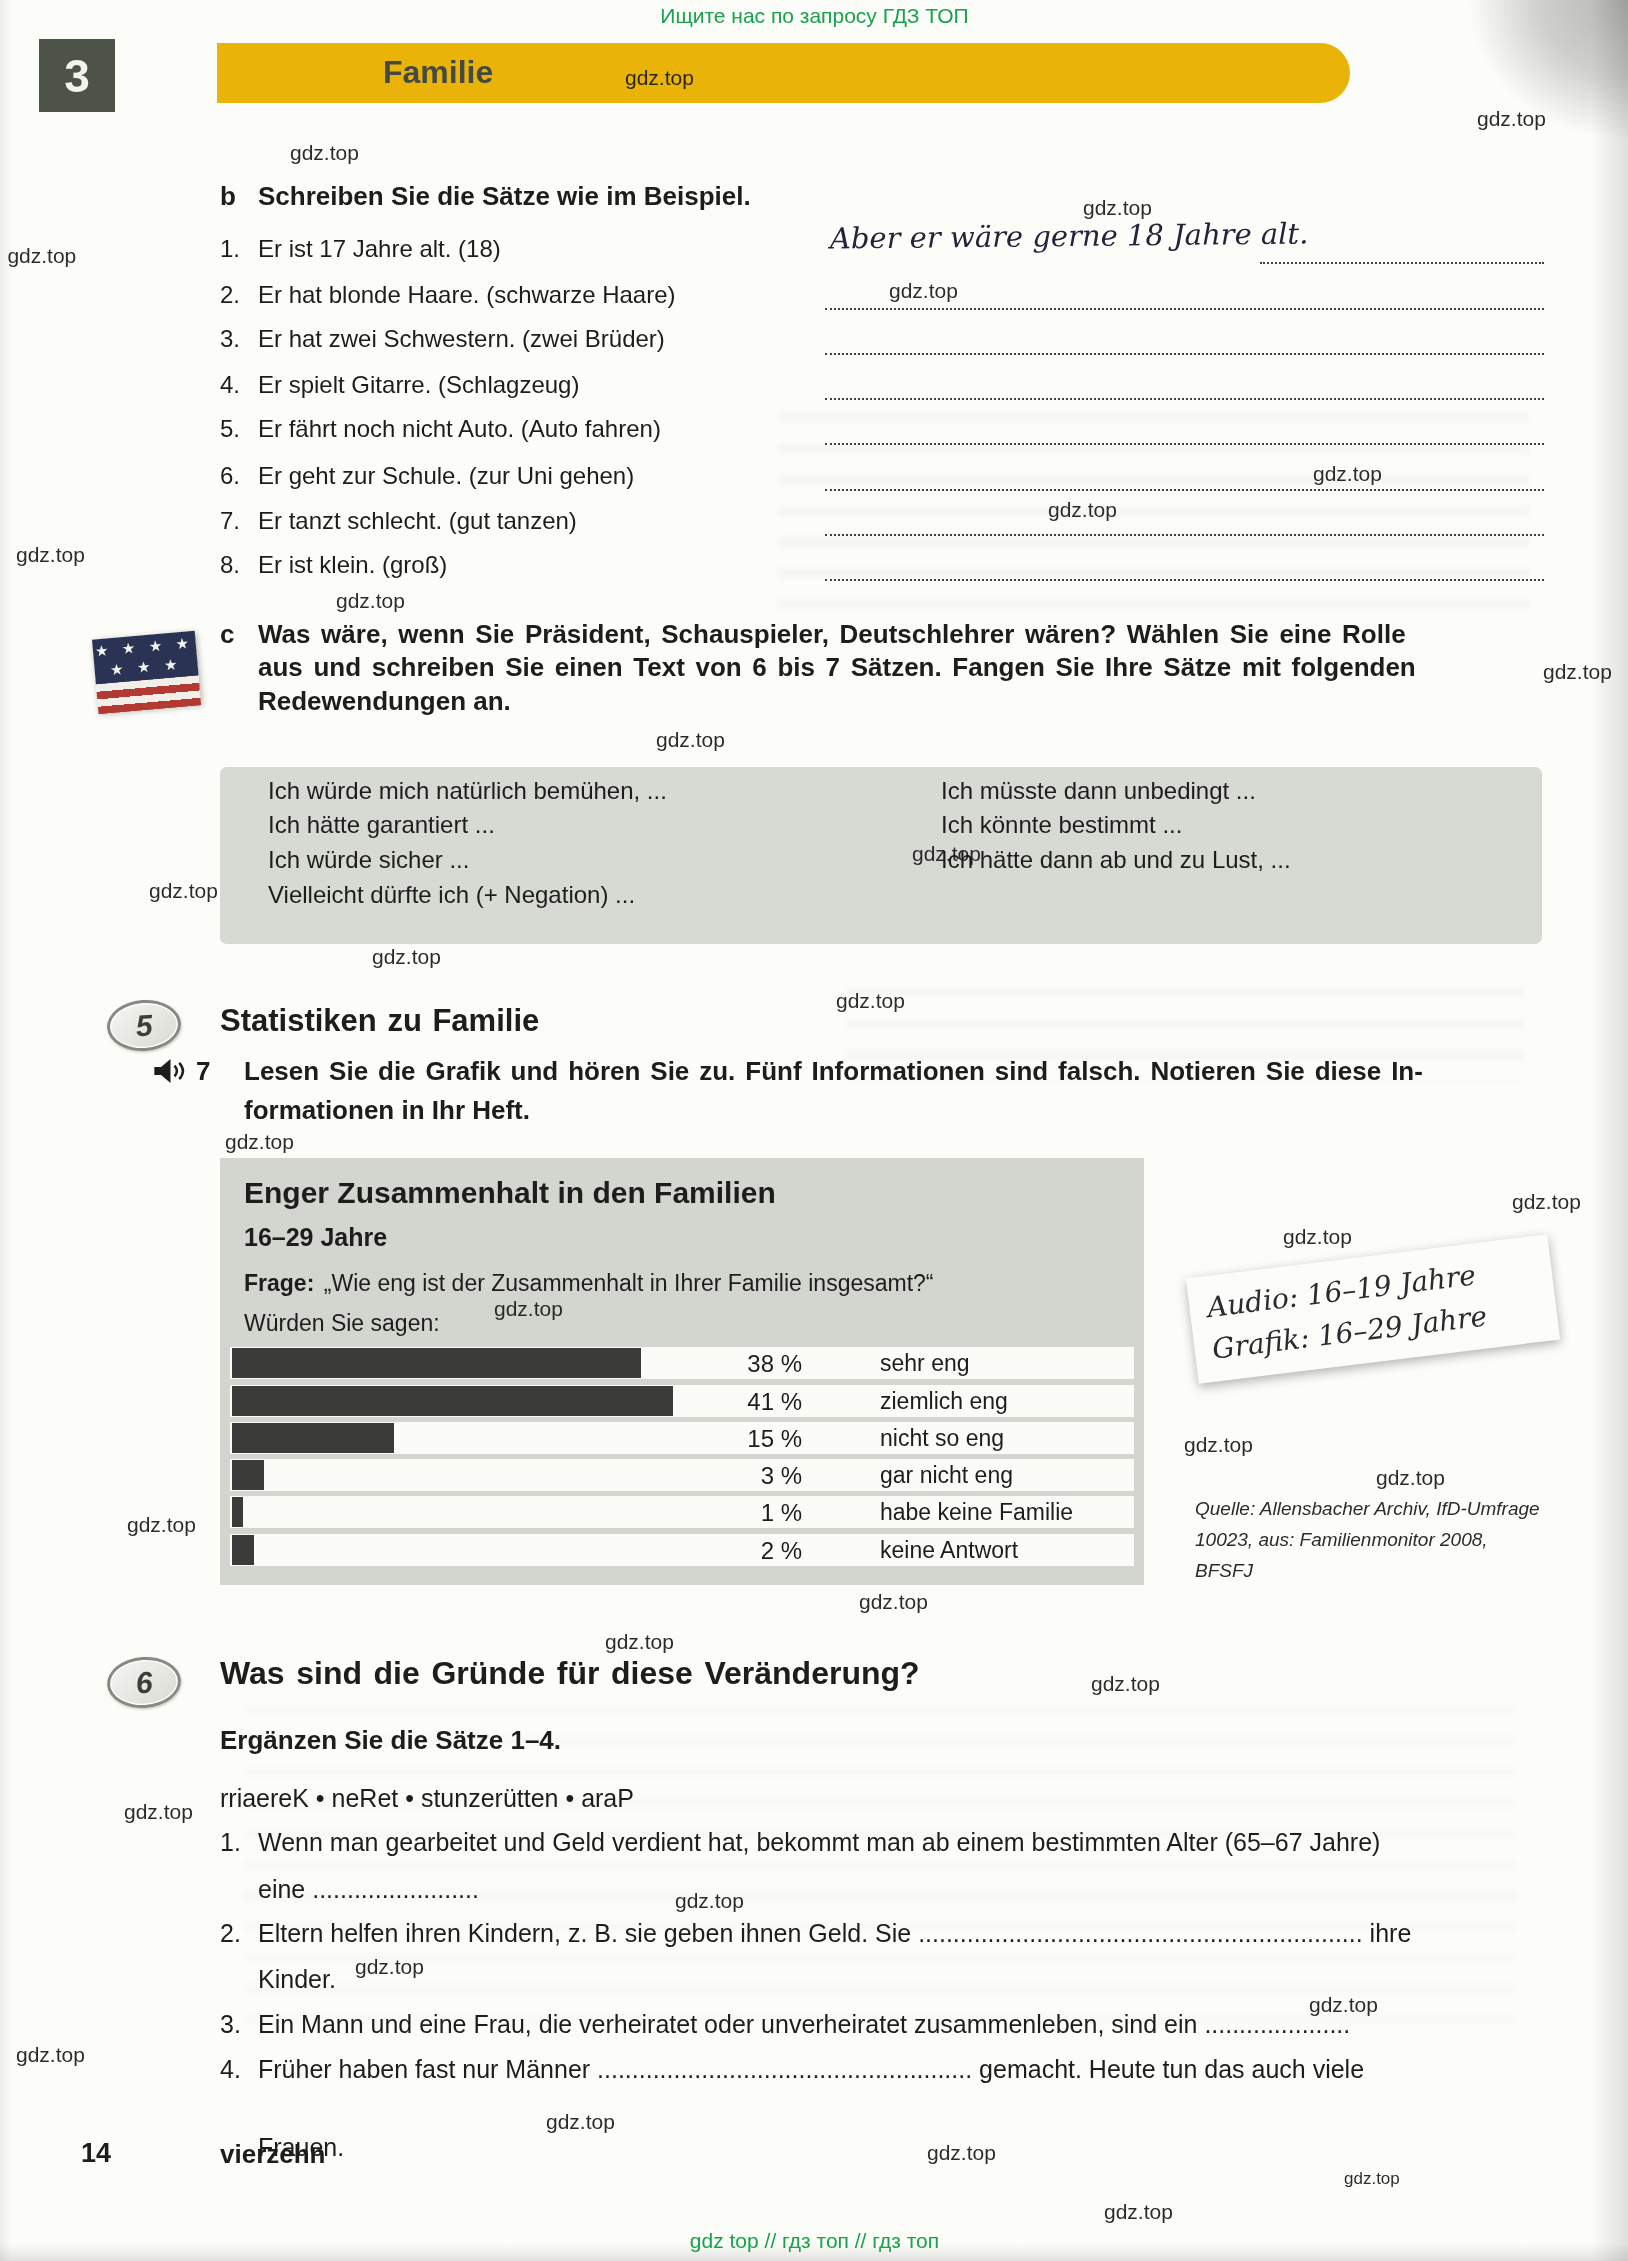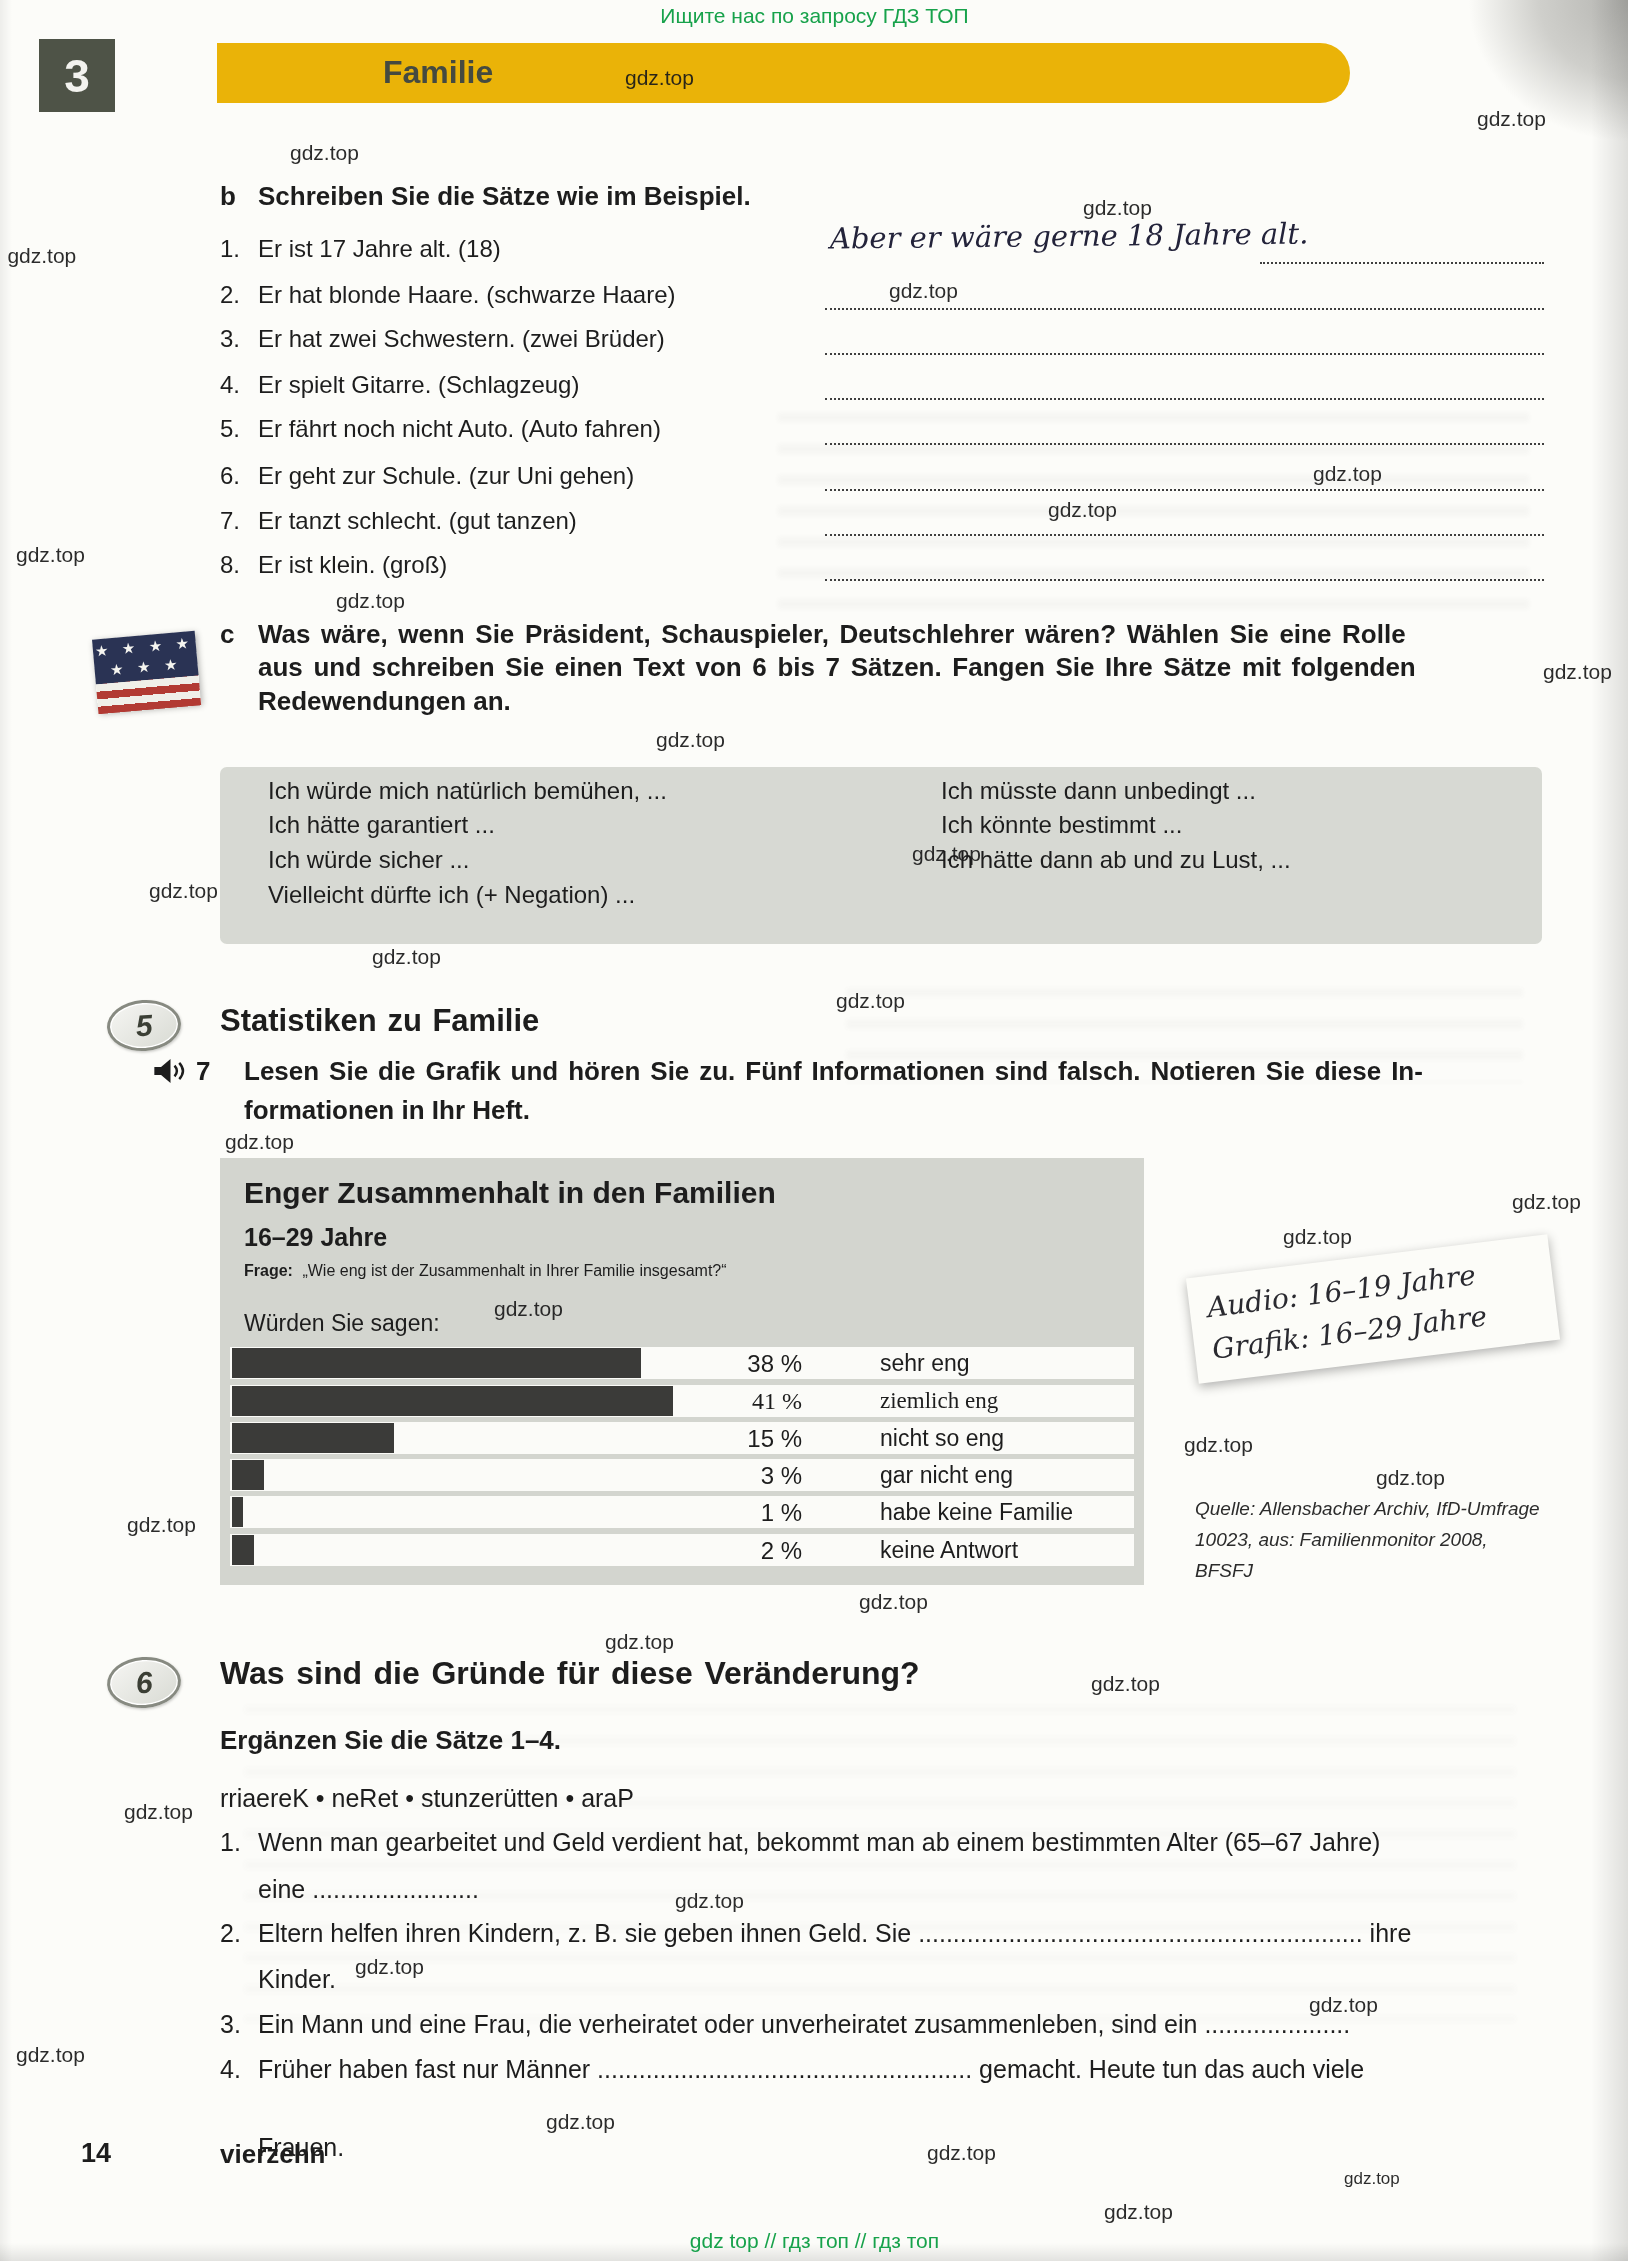--- a/index.html
+++ b/index.html
@@ -131,31 +131,31 @@
         <path d="M19.5 5 q5.5 6 0 12" stroke="#1d1d1d" fill="none" stroke-width="1.8"></path>
       </svg>
   </div>
   <div class="t b" style="left:196px;top:1056px;font-size:26px;">7</div>
   <div class="t b" style="left:244px;top:1056px;font-size:26px;word-spacing:2.7px;">Lesen Sie die Grafik und hören Sie zu. Fünf Informationen sind falsch. Notieren Sie diese In-</div>
   <div class="t b" style="left:244px;top:1095px;font-size:26px;">formationen in Ihr Heft.</div>
 
   <div class="chart">
     <div class="t b" style="left:24px;top:17.6px;font-size:30px;">Enger Zusammenhalt in den Familien</div>
     <div class="t b" style="left:24px;top:65px;font-size:25px;">16–29 Jahre</div>
-    <div class="t" style="left:24px;top:104px;font-size:16px;text-align:center;"><span class="b" style="margin-right:9.5px;">Frage:</span><span>„Wie eng ist der Zusammenhalt in Ihrer Familie insgesamt?“</span></div>
+    <div class="t" style="left:24px;top:112px;font-size:23px;text-align:center;"><span class="b" style="margin-right:9.5px;">Frage:</span><span>„Wie eng ist der Zusammenhalt in Ihrer Familie insgesamt?“</span></div>
     <div class="t" style="left:24px;top:152px;font-size:23px;">Würden Sie sagen:</div>
 
     <div class="crow" style="top:189px;">
       <div class="cband">
           <div class="cbar" style="width: 409px; background: rgb(59, 59, 57);"></div>
         </div>
       <span class="cval">38 %</span>
       <span class="ccat">sehr eng</span>
     </div>
-    <div class="crow" style="top:227px;font-family:Liberation Serif, serif;">
+    <div class="crow" style="top:227px;">
       <div class="cband">
           <div class="cbar" style="width: 441px; background: rgb(59, 59, 57);"></div>
         </div>
       <span class="cval">41 %</span>
       <span class="ccat">ziemlich eng</span>
     </div>
     <div class="crow" style="top:264px;">
       <div class="cband">
           <div class="cbar" style="width: 162px; background: rgb(59, 59, 57);"></div>
         </div>

